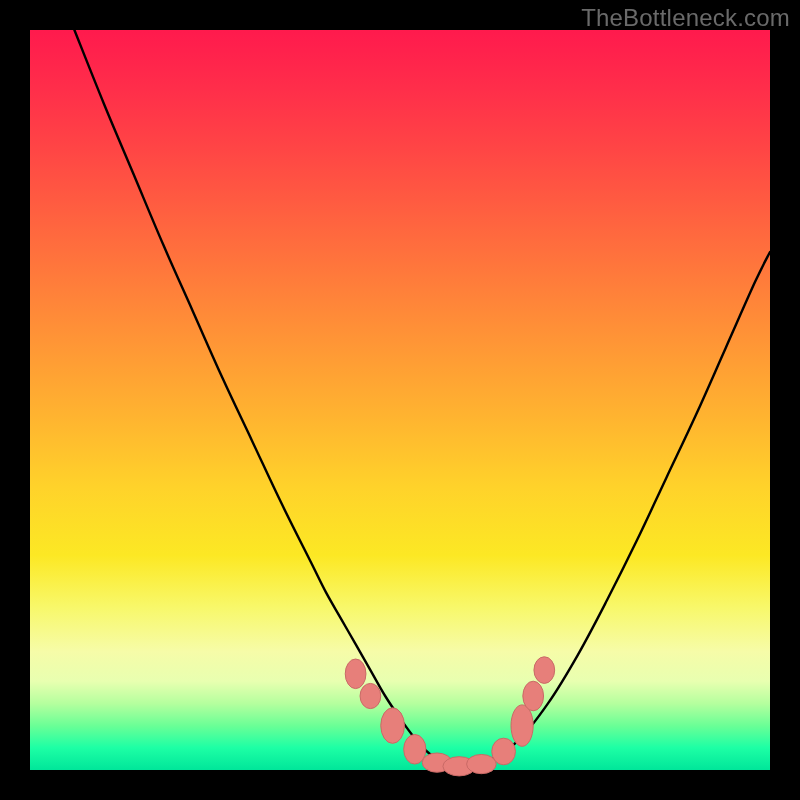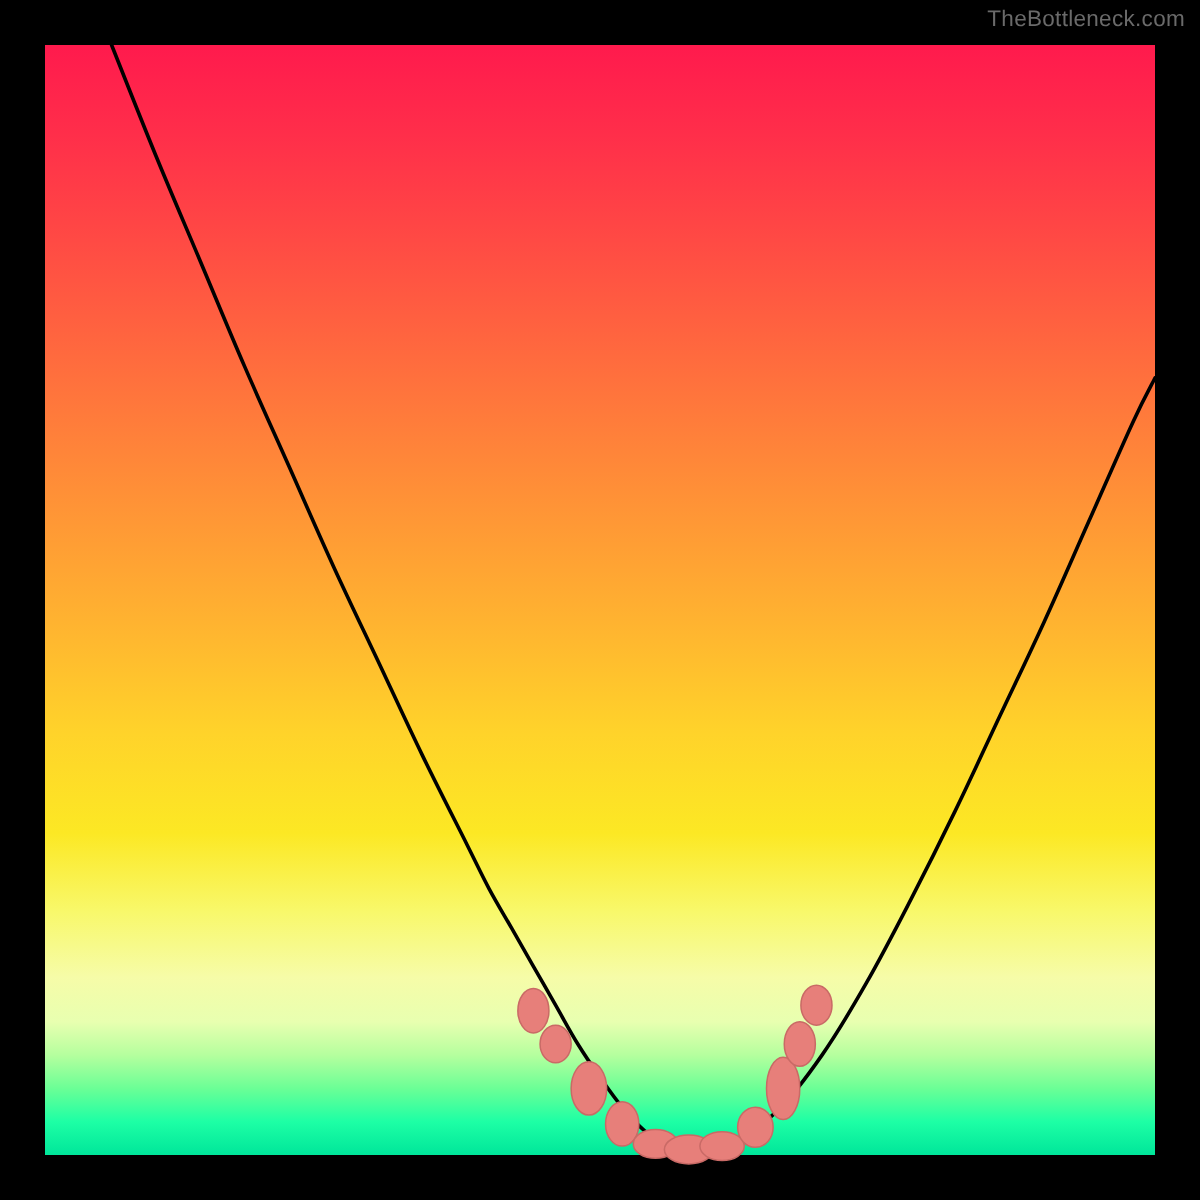--- a/index.html
+++ b/index.html
@@ -40,21 +40,21 @@
       #6bff96 94%,
       #1dffa5 97%,
       #00e69a 100%
     );
   }
   .watermark {
     position: absolute;
     top: 4px;
     right: 10px;
     color: #6a6a6a;
-    font-size: 15px;
+    font-size: 24px;
     font-weight: 500;
     user-select: none;
     letter-spacing: 0.2px;
   }
   svg.curve {
     position: absolute;
     left: 0;
     top: 0;
     width: 740px;
     height: 740px;

